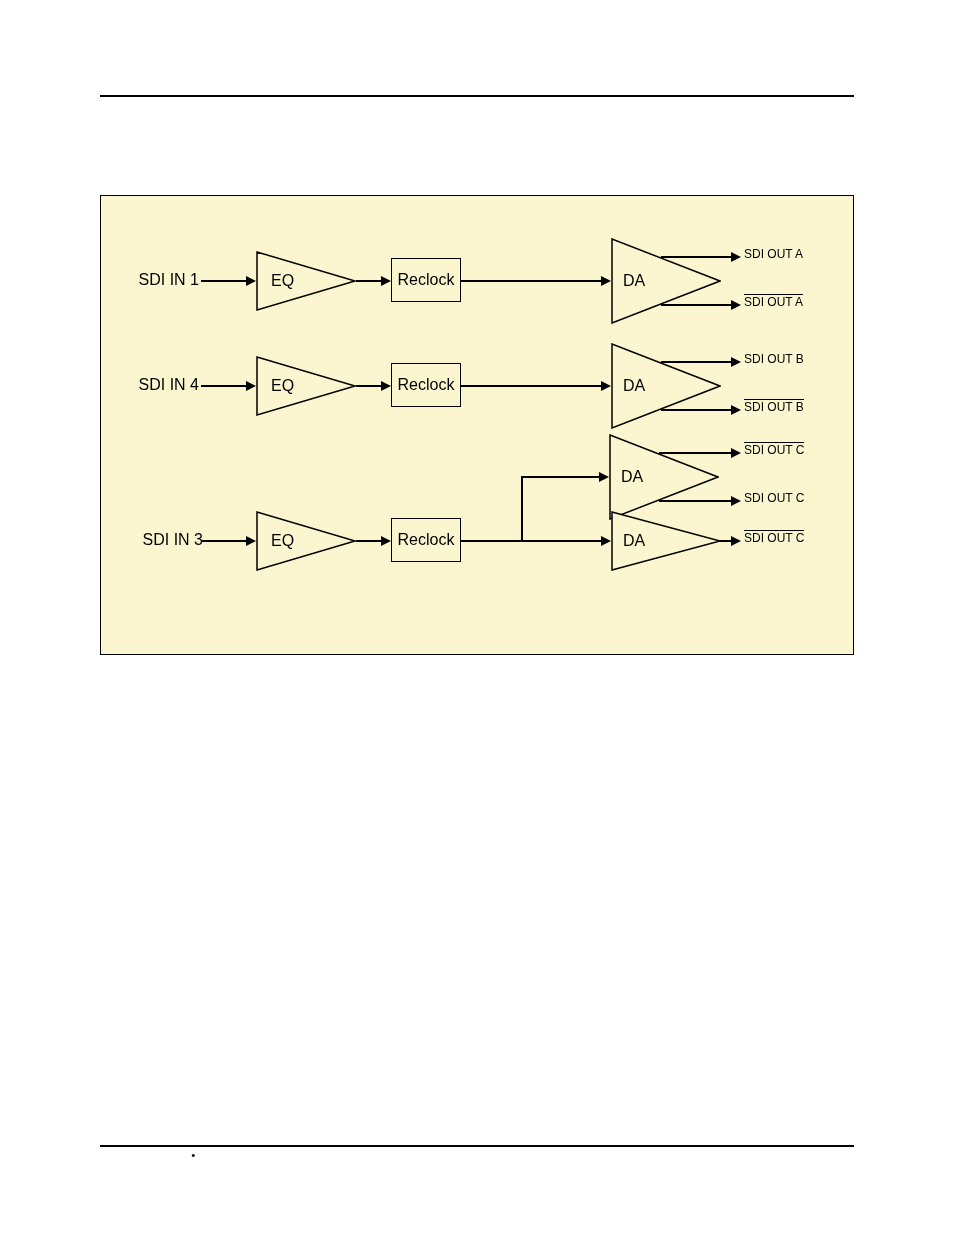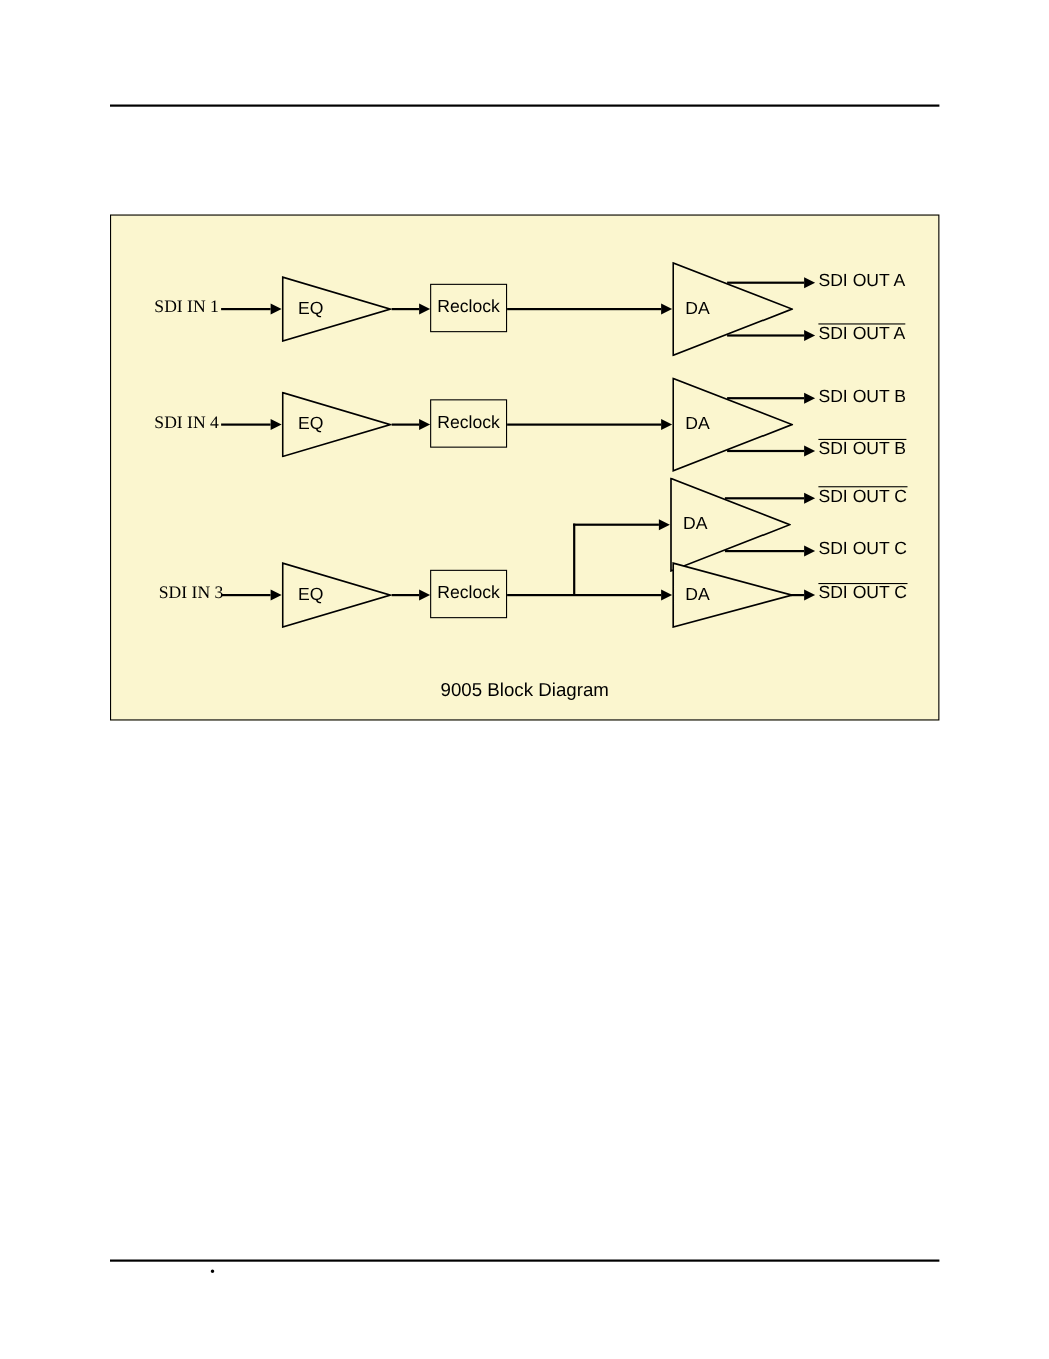--- a/index.html
+++ b/index.html
@@ -40,25 +40,24 @@
     right: 0;
     bottom: 16px;
     text-align: center;
     font-size: 17px;
   }
   .in-label {
     position: absolute;
     font-size: 16px;
     text-align: right;
     width: 70px;
-    font-family: Liberation Serif, serif;
   }
   .out-label {
     position: absolute;
-    font-size: 16px;
+    font-size: 12px;
     white-space: nowrap;
   }
   .out-label.inv::before {
     content: "";
     position: absolute;
     left: 0;
     right: 0;
     top: -1px;
     border-top: 1.5px solid #000;
   }
@@ -220,15 +219,14 @@
       <svg width="110" height="60">
           <polygon points="1,1 1,59 109,30" fill="#fbf6cf" stroke="#000" stroke-width="1.5"></polygon>
         </svg>
     </div>
     <div class="tri-label" style="left:522px; top:336px">DA</div>
 
     <div class="wire h" style="left:618px; top:344px; width:12px"></div>
     <div class="arrowhead" style="left:630px; top:339.5px"></div>
     <div class="out-label inv" style="left:643px; top:335px">SDI OUT C</div>
 
-    <div class="caption">9005 Block Diagram</div>
   </div>
 </div>
 
 </body></html>

